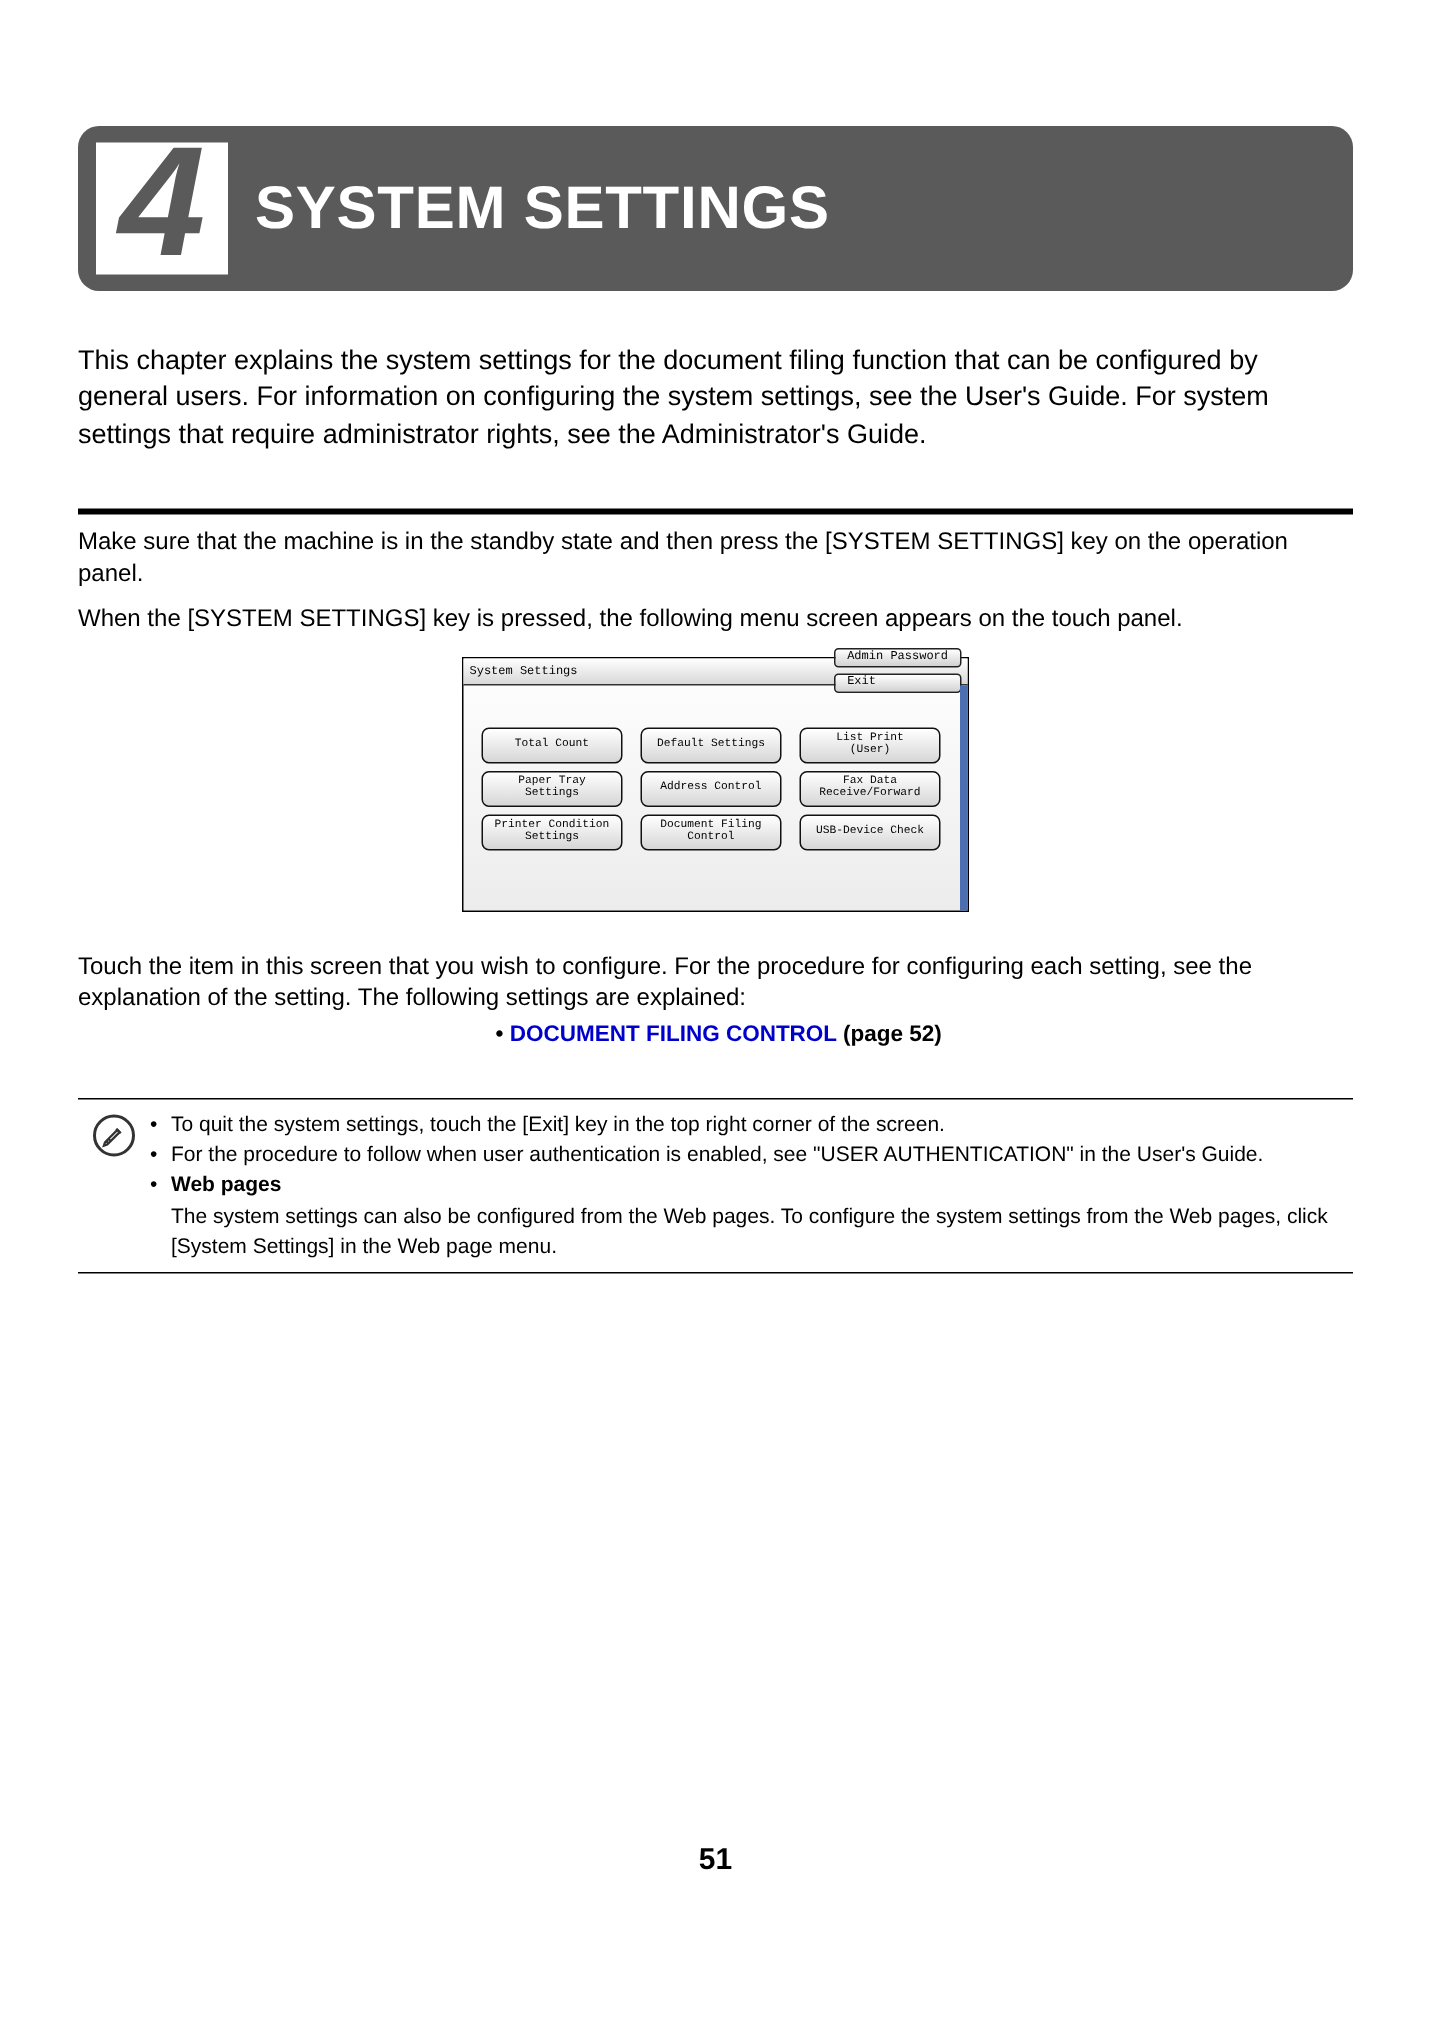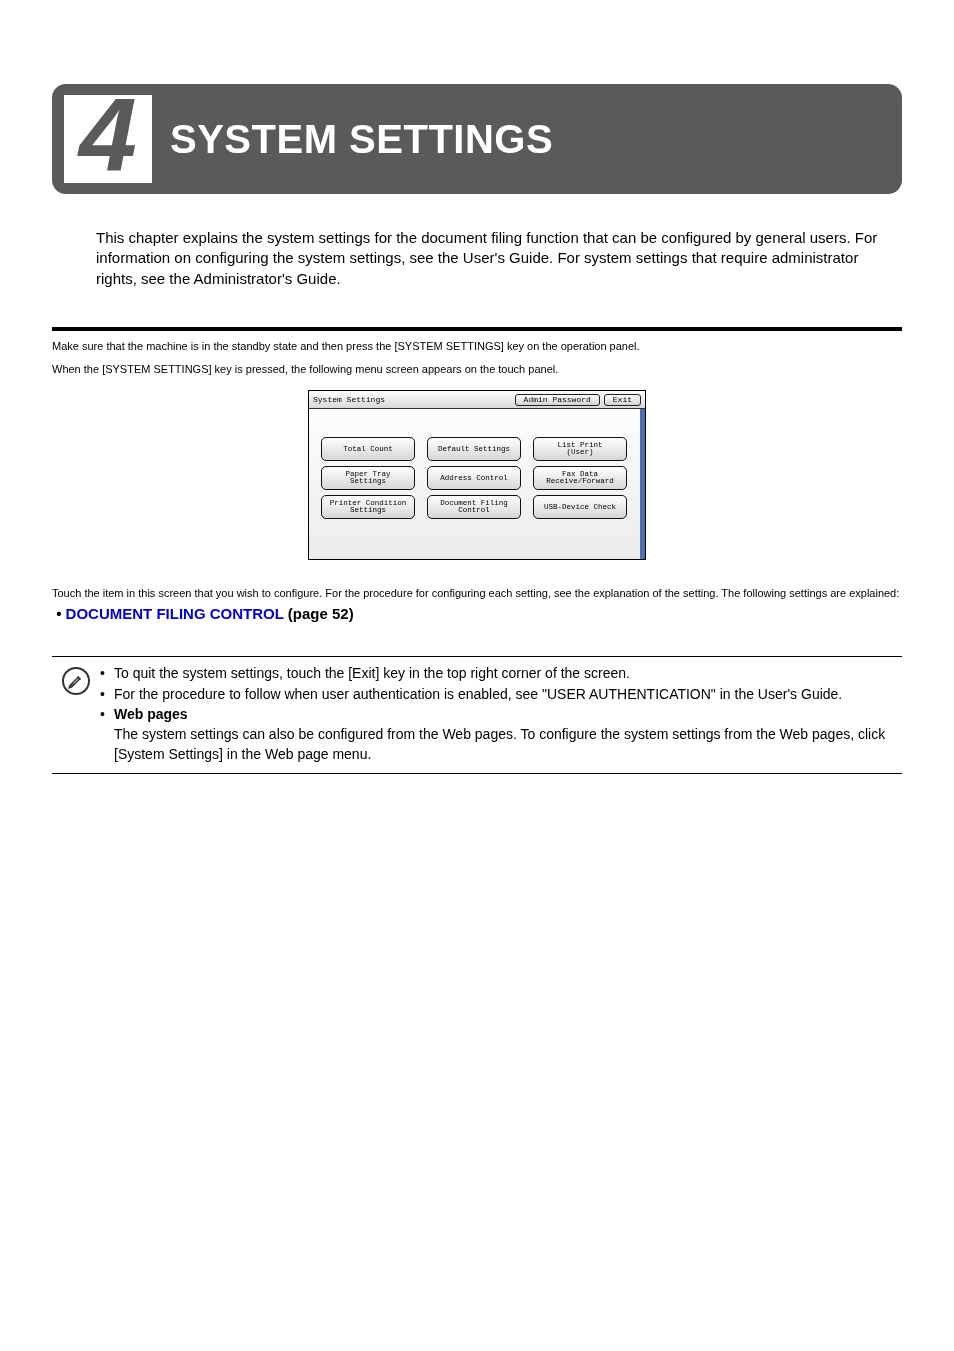--- a/index.html
+++ b/index.html
@@ -34,27 +34,27 @@
     font-family: "Arial Black", Arial, sans-serif;
   }
   .chapter-title {
     color: #fff;
     font-size: 40px;
     font-weight: 700;
     margin-left: 18px;
     letter-spacing: 0.5px;
   }
 
-  .intro { margin-top: 34px; font-size: 15px; line-height: 1.35; margin-left: 44px; }
+  .intro { margin-top: 34px; font-size: 18px; line-height: 1.35; }
 
   .thick-rule { border-top: 4px solid #000; margin-top: 38px; }
 
   .h1 { font-size: 38px; font-weight: 700; margin-top: 6px; letter-spacing: 0.5px; }
 
-  .para { font-size: 11px; line-height: 1.35; margin-top: 8px; }
+  .para { font-size: 16px; line-height: 1.35; margin-top: 8px; }
 
   
   .panel-wrap { display: flex; justify-content: center; margin-top: 14px; }
   .panel {
     width: 338px;
     background: linear-gradient(#ffffff, #ececec);
     border: 1px solid #000;
     position: relative;
     padding-bottom: 28px;
   }
@@ -65,21 +65,21 @@
     align-items: center;
     justify-content: space-between;
     padding: 0 4px;
     background: linear-gradient(#fff, #d8d8d8);
   }
   .panel-header-left {
     font-family: "Courier New", monospace;
     font-size: 8px;
     color: #000;
   }
-  .panel-header-right { display: flex; gap: 4px; }
+  .panel-header-right { display: flex; gap: 4px; flex-direction: column; }
   .hdr-btn {
     background: linear-gradient(#fff, #d2d2d2);
     border: 1px solid #222;
     border-radius: 3px;
     padding: 1px 8px;
     font-family: "Courier New", monospace;
     font-size: 8px;
     color: #000;
     line-height: 1.1;
   }
@@ -110,21 +110,21 @@
     position: absolute;
     right: 0;
     top: 18px;
     bottom: 0;
     width: 5px;
     background: #4b6fb0;
   }
 
   
   .link { color: #0000cc; font-weight: 700; }
-  .bullet-line { font-size: 15px; line-height: 1.4; margin-top: 2px; }
+  .bullet-line { font-size: 15px; line-height: 1.4; margin-top: 2px; text-align: center; }
   .bullet-line .dot { font-weight: 700; }
 
   
   .note-wrap { margin-top: 32px; }
   .note-rule { border-top: 1px solid #000; }
   .note-body { display: flex; padding: 6px 6px 8px 0; }
   .note-icon-cell { width: 48px; display: flex; align-items: flex-start; justify-content: center; padding-top: 4px; }
   .note-icon {
     width: 28px; height: 28px;
     border: 2px solid #333;
@@ -226,14 +226,15 @@
         <div class="item">
             <span class="dot">•</span>
             <b>Web pages</b>
           </div>
         <div class="sub">The system settings can also be configured from the Web pages. To configure the system settings from the Web pages, click [System Settings] in the Web page menu.</div>
       </div>
     </div>
     <div class="note-rule"></div>
   </div>
 
+  <div class="page-num">51</div>
 
 </div>
 
 </body></html>

